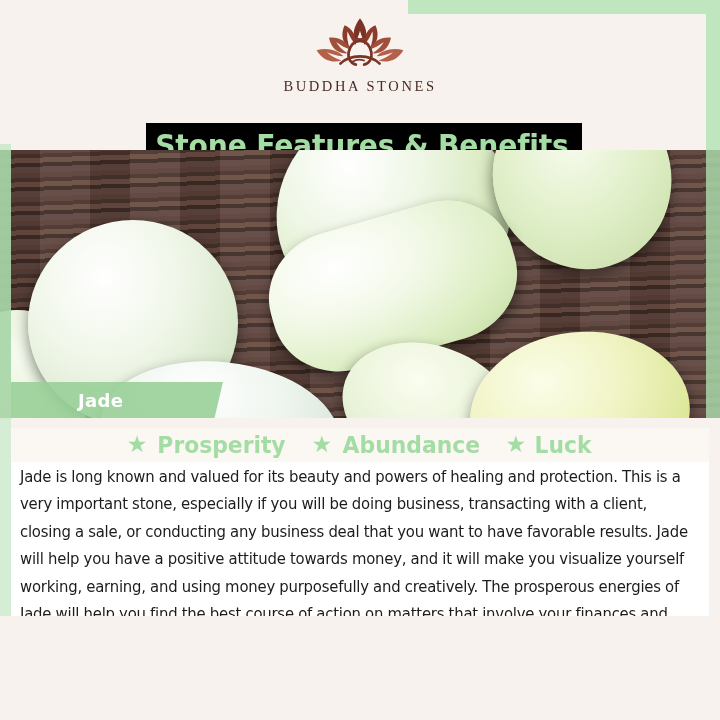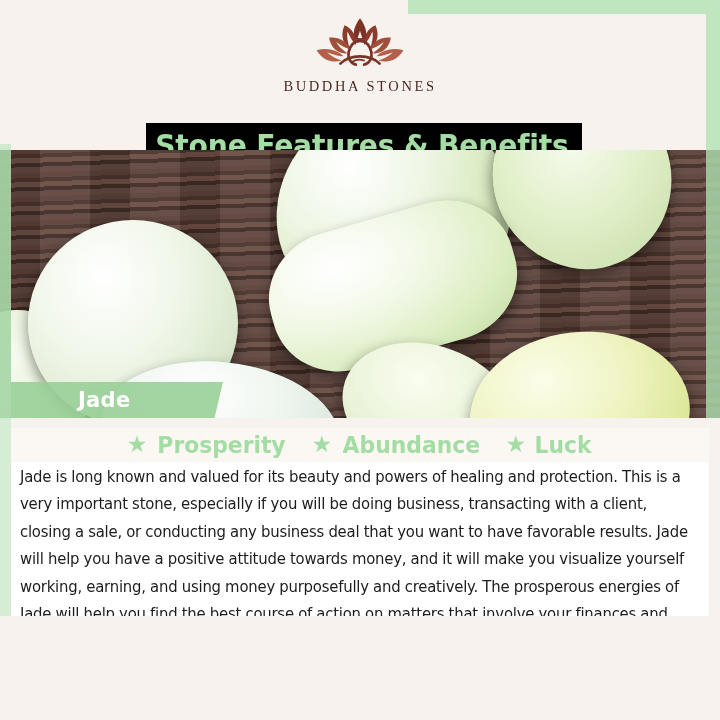--- a/index.html
+++ b/index.html
@@ -224,21 +224,21 @@
     height: 36px;
     background: rgba(150, 207, 150, 0.88);
     clip-path: polygon(0 0, 100% 0, 96% 100%, 0 100%);
     display: flex;
     align-items: center;
     z-index: 7;
   }
   .stone-label-text {
     font-family: "DejaVu Sans", sans-serif;
     font-weight: bold;
-    font-size: 21px;
+    font-size: 18px;
     color: #ffffff;
     margin-left: 67px;
     letter-spacing: 0.3px;
   }
 
   
   .benefits {
     position: absolute;
     top: 428px;
     left: 11px;

